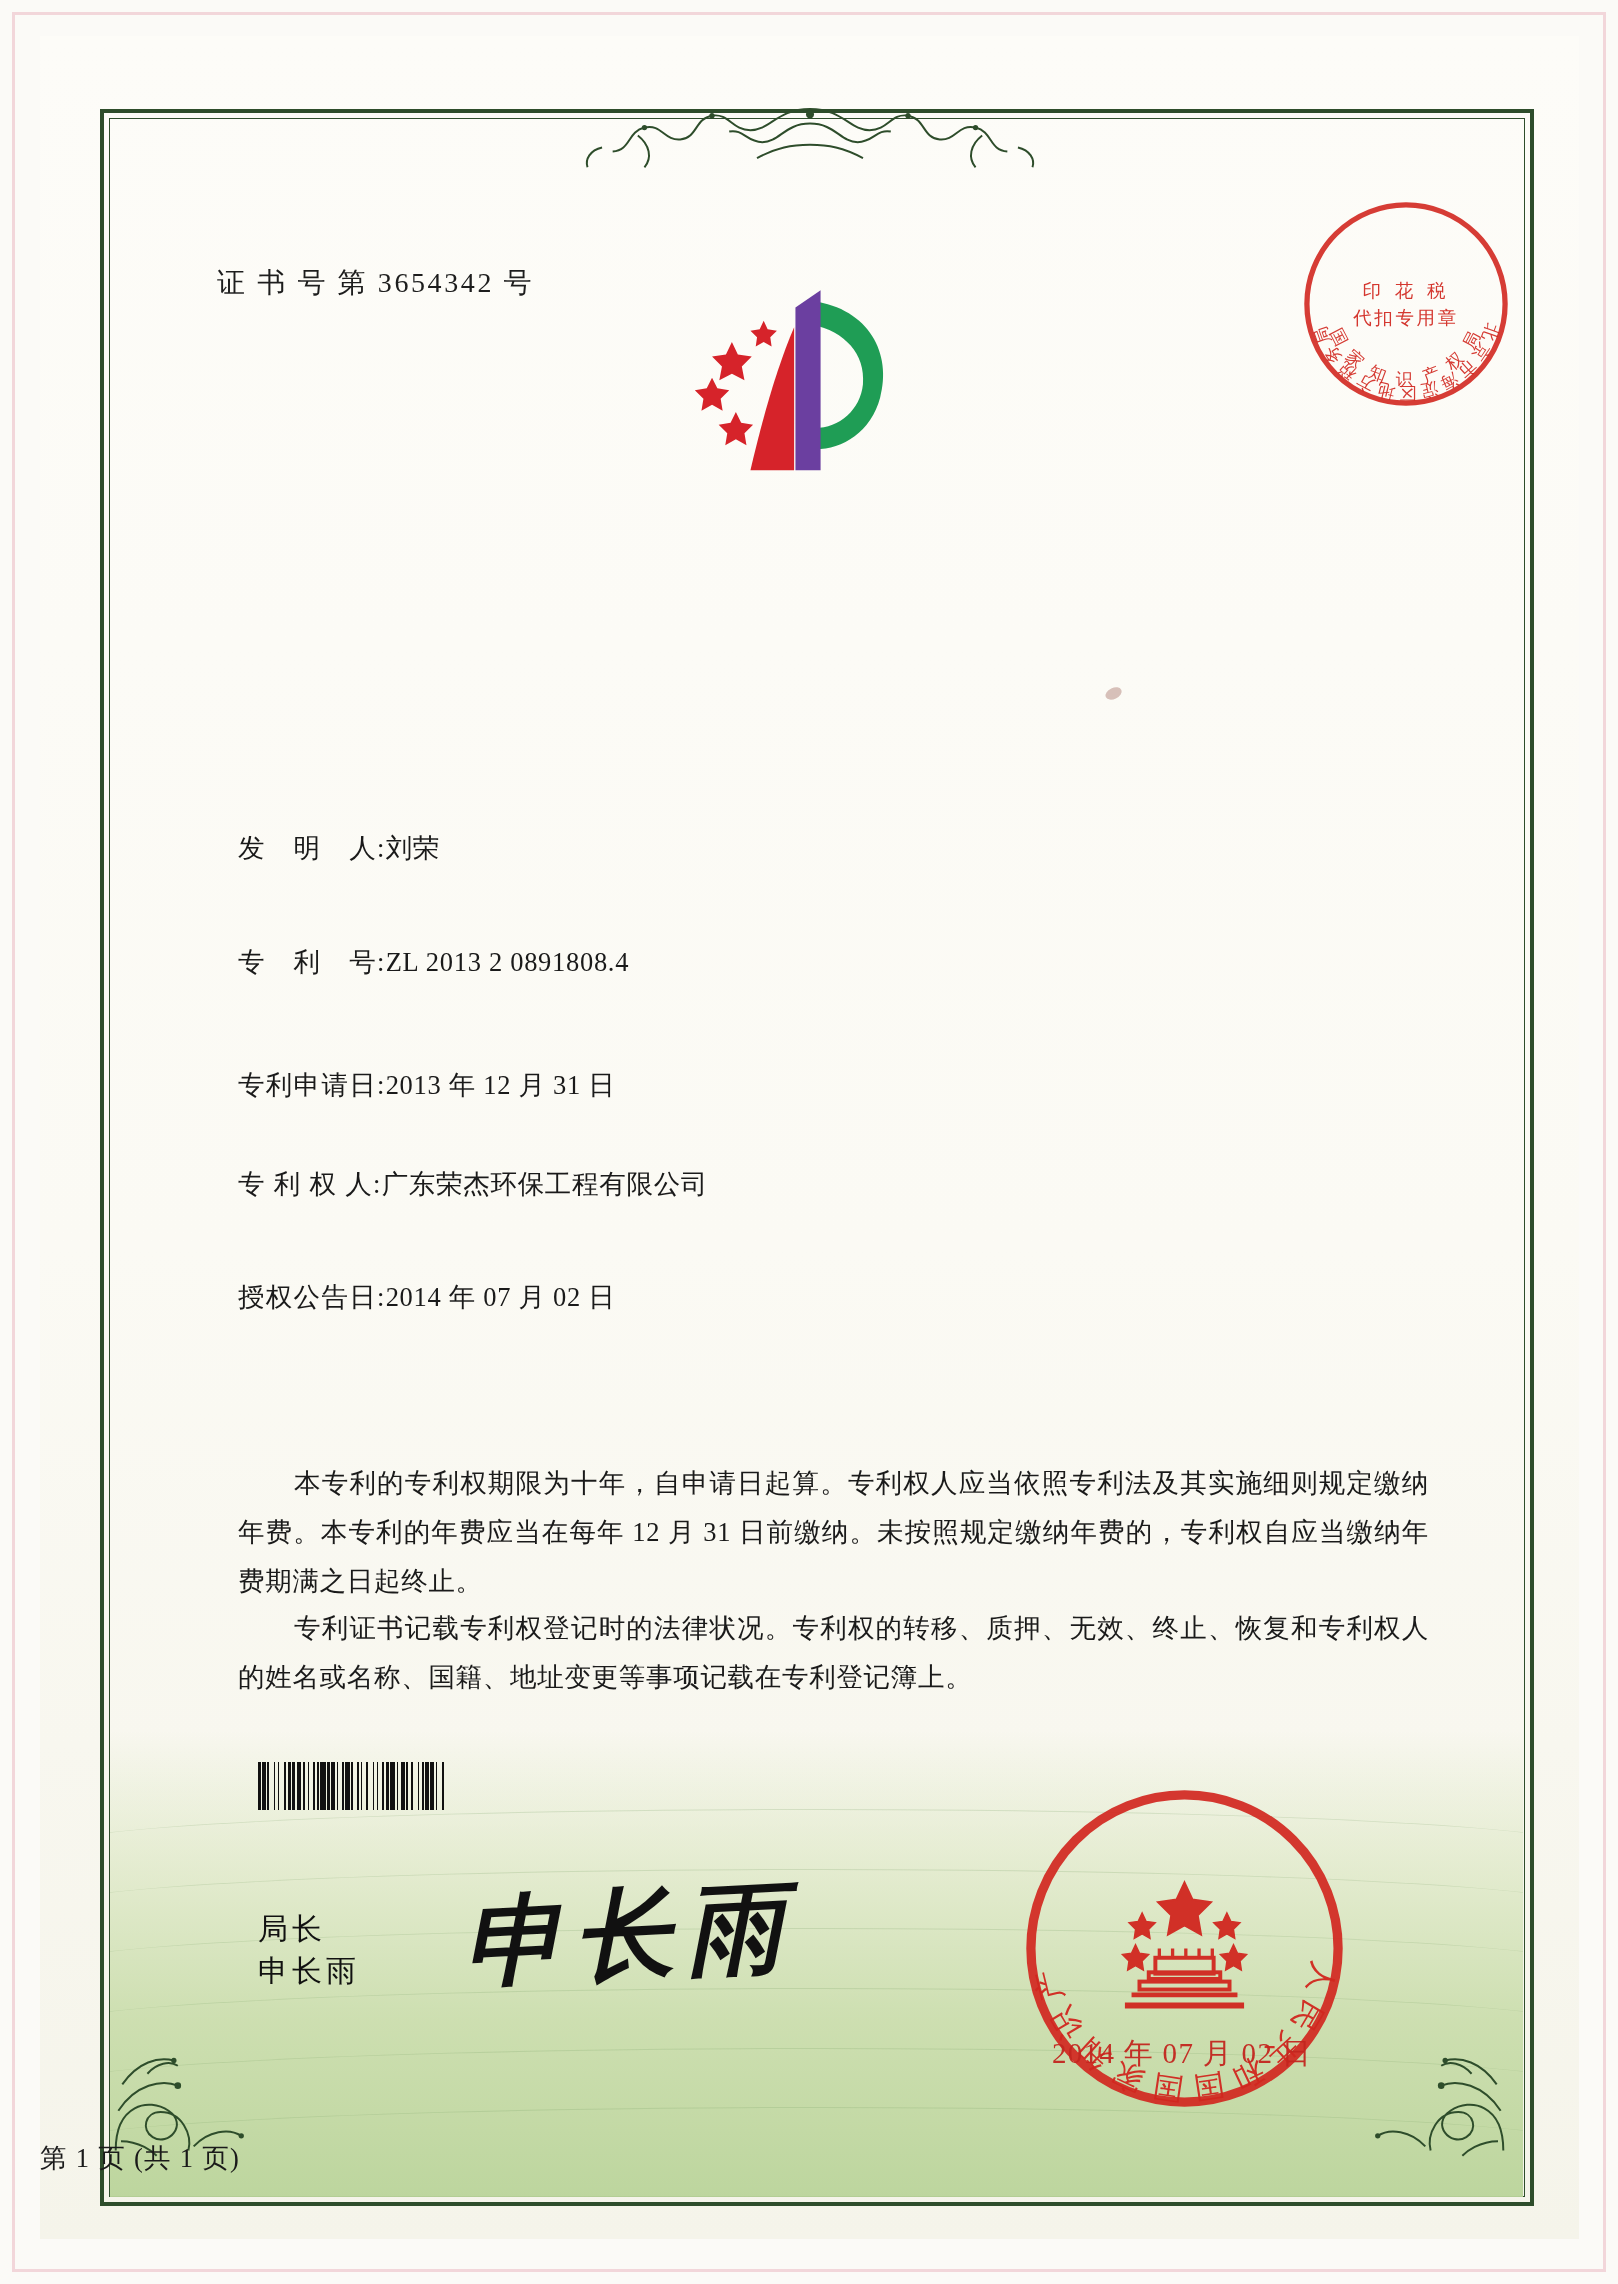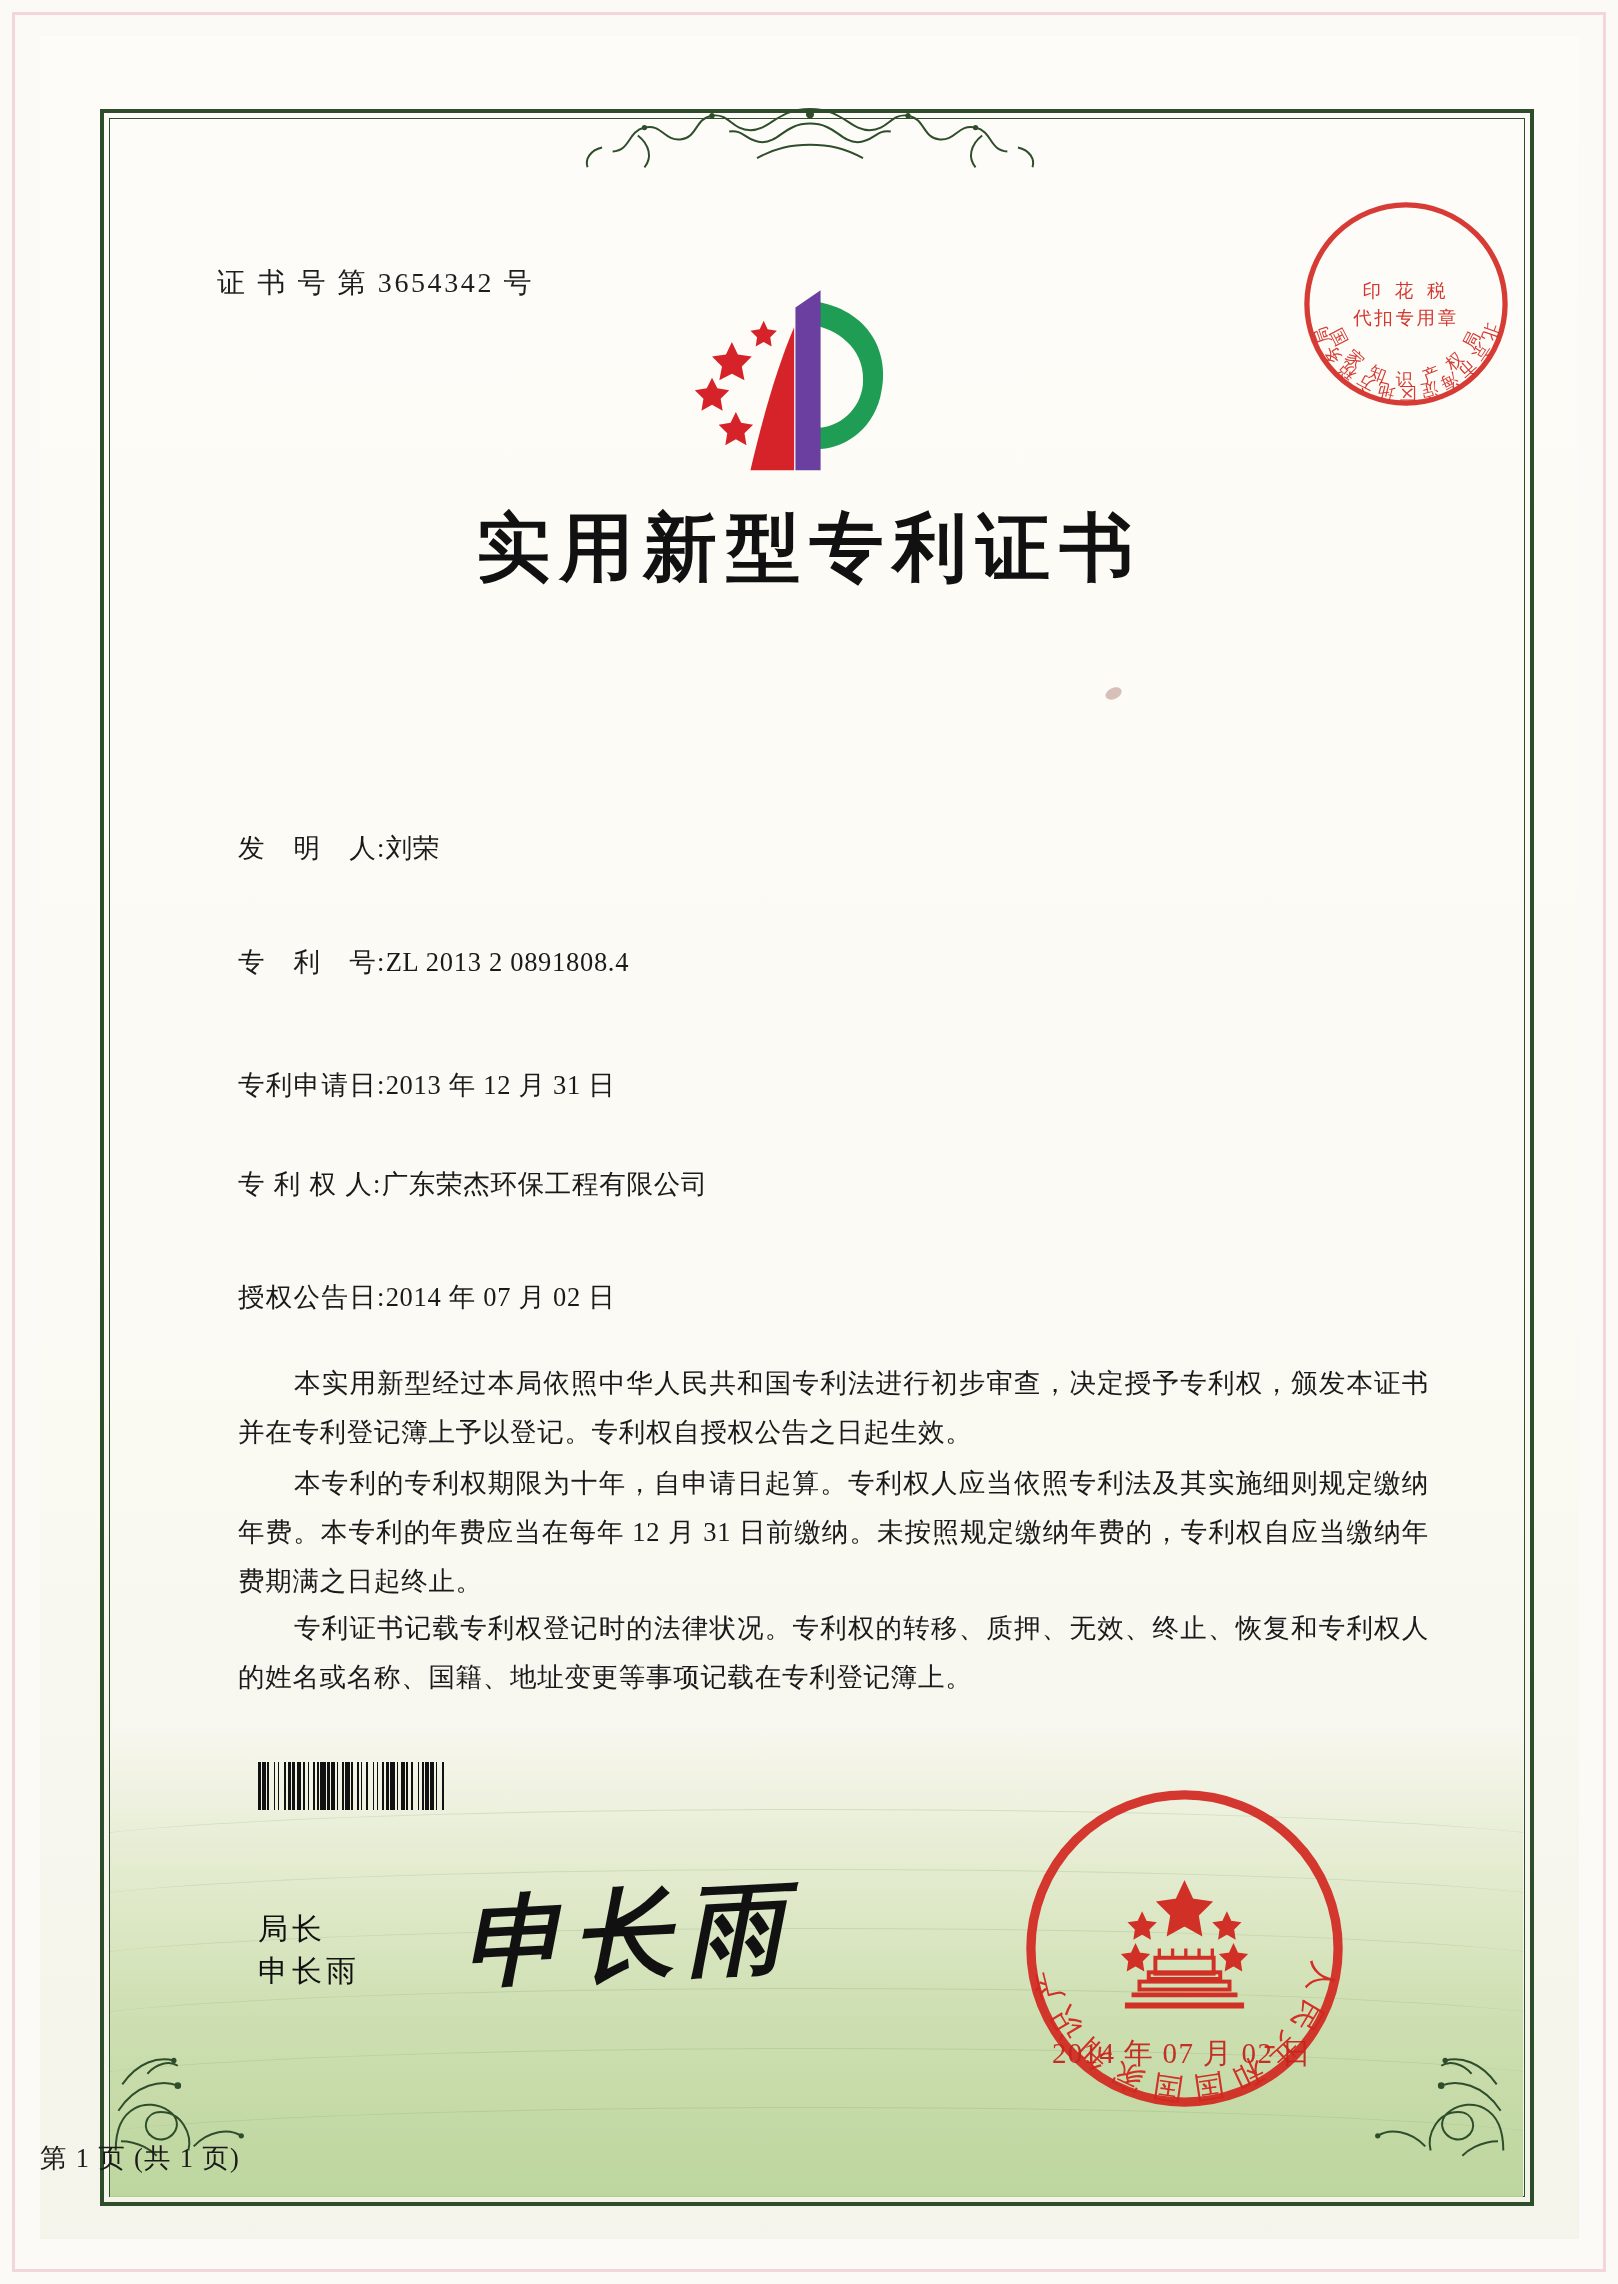--- a/index.html
+++ b/index.html
@@ -334,43 +334,39 @@
       <path d="M188 286 L188 40 L226 14 L226 286 Z" fill="#6b3fa0"></path>
       <path d="M186 286 L120 286 C 140 200 162 126 186 70 Z" fill="#d6232a"></path>
       <g fill="#d6232a">
         <path d="M92 92 l9 19 21 3 -15 15 4 21 -19 -10 -19 10 4 -21 -15 -15 21 -3z"></path>
         <path d="M62 146 l8 16 18 3 -13 13 3 18 -16 -9 -16 9 3 -18 -13 -13 18 -3z"></path>
         <path d="M98 198 l8 16 18 3 -13 13 3 18 -16 -9 -16 9 3 -18 -13 -13 18 -3z"></path>
         <path d="M140 60 l6 13 14 2 -10 10 2 14 -12 -7 -12 7 2 -14 -10 -10 14 -2z"></path>
       </g>
     </svg>
 
-    <div class="main-title">实用新型专利证书</div>
 
     <div class="smudge"></div>
 
     <div class="field f2">
       <span class="lbl">发　明　人:</span><span class="val">刘荣</span>
     </div>
     <div class="field f3">
       <span class="lbl">专　利　号:</span><span class="val">ZL 2013 2 0891808.4</span>
     </div>
     <div class="field f4">
       <span class="lbl">专利申请日:</span><span class="val">2013 年 12 月 31 日</span>
     </div>
     <div class="field f5">
       <span class="lbl">专 利 权 人:</span><span class="val">广东荣杰环保工程有限公司</span>
     </div>
     <div class="field f6">
       <span class="lbl">授权公告日:</span><span class="val">2014 年 07 月 02 日</span>
     </div>
 
-    <div class="para p1">
-      <p>本实用新型经过本局依照中华人民共和国专利法进行初步审查，决定授予专利权，颁发本证书并在专利登记簿上予以登记。专利权自授权公告之日起生效。</p>
-    </div>
     <div class="para p2">
       <p>本专利的专利权期限为十年，自申请日起算。专利权人应当依照专利法及其实施细则规定缴纳年费。本专利的年费应当在每年 12 月 31 日前缴纳。未按照规定缴纳年费的，专利权自应当缴纳年费期满之日起终止。</p>
     </div>
     <div class="para p3">
       <p>专利证书记载专利权登记时的法律状况。专利权的转移、质押、无效、终止、恢复和专利权人的姓名或名称、国籍、地址变更等事项记载在专利登记簿上。</p>
     </div>
 
     <div class="barcode" id="barcode">
         <i style="width:2.6px;background:#111"></i>
         <i style="width:1.3px;background:transparent"></i>

